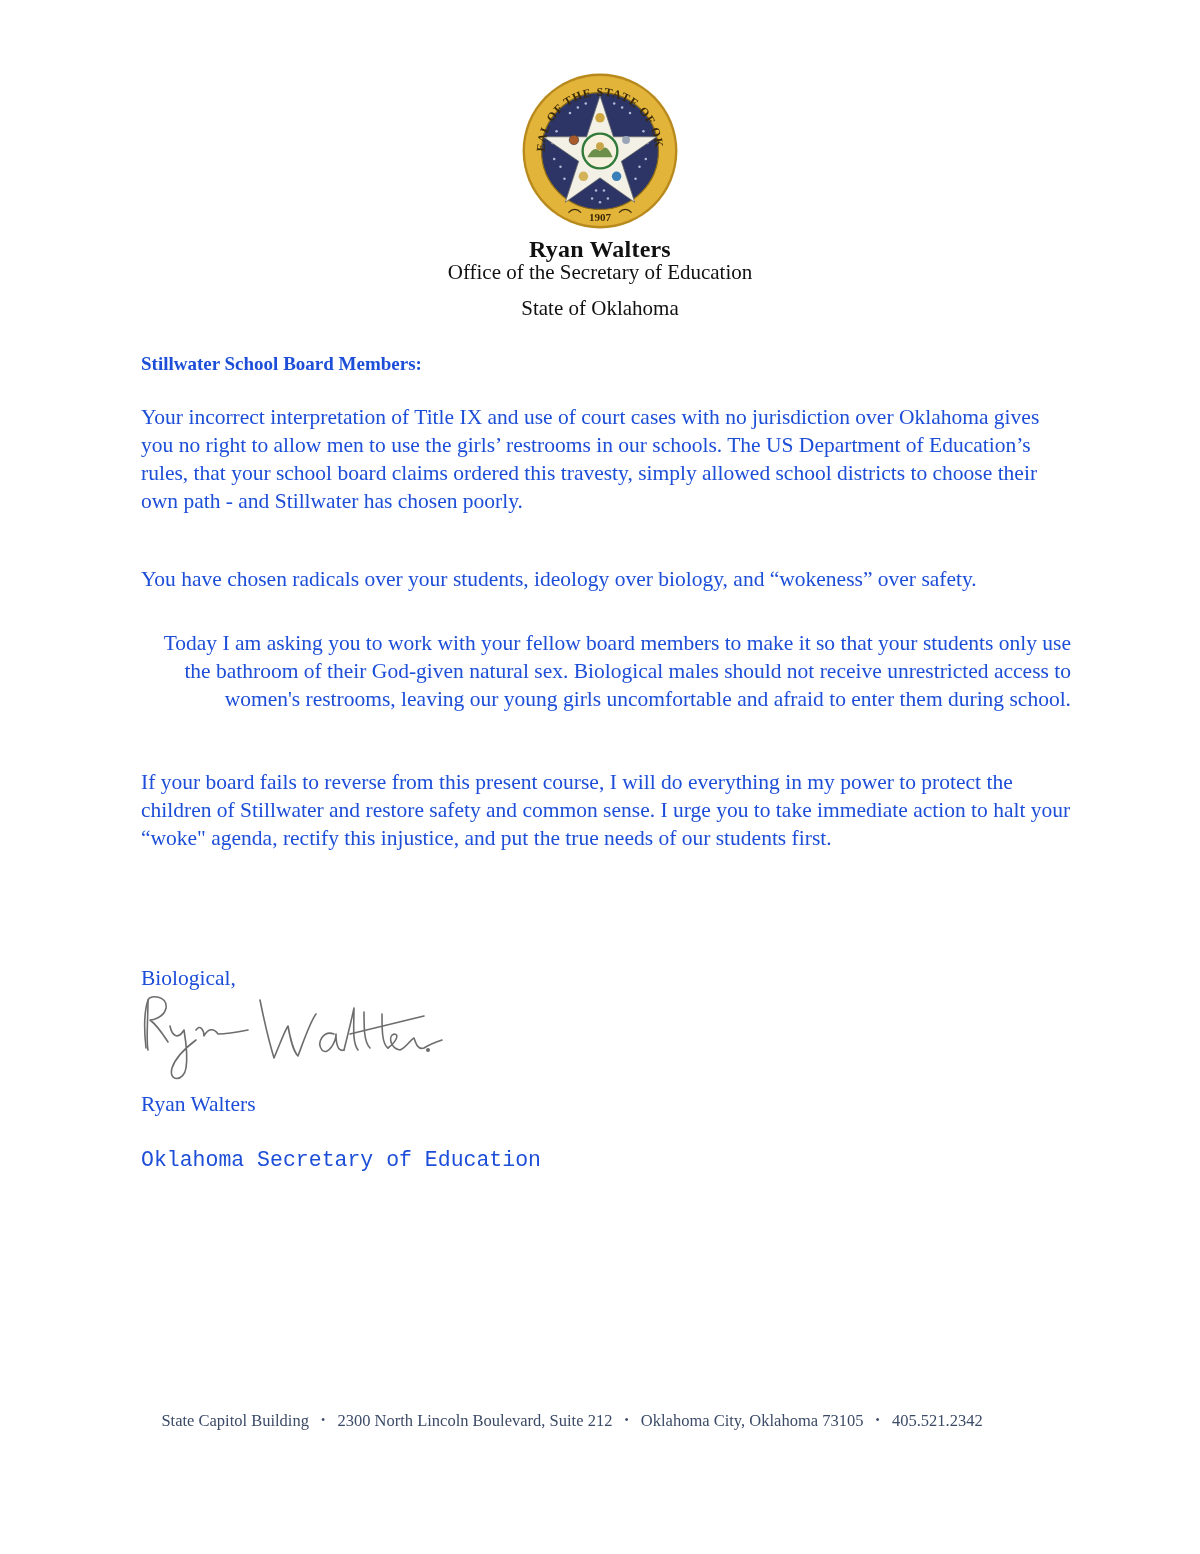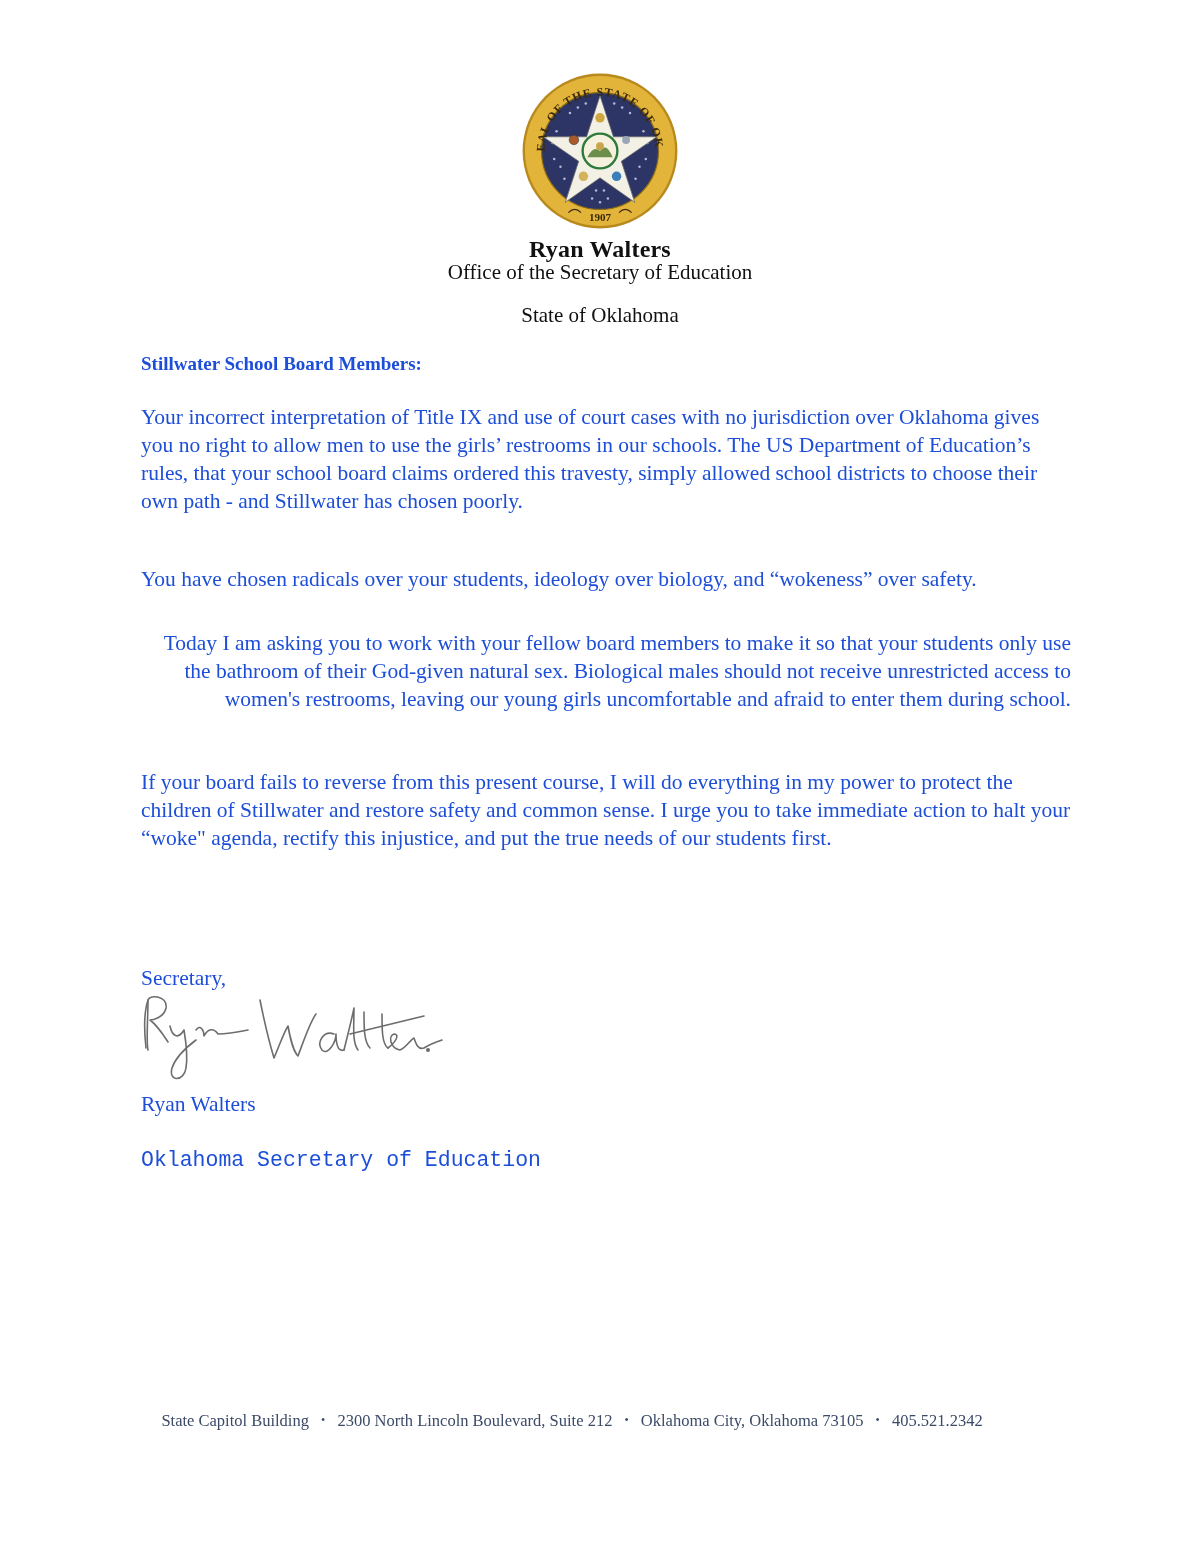--- a/index.html
+++ b/index.html
@@ -43,21 +43,20 @@
     }
     .lh-office {
       top: 260px;
       font-size: 21px;
       font-family: "Liberation Serif", "DejaVu Serif", serif;
     }
     .lh-state {
       top: 296px;
       font-size: 21px;
       font-family: "Liberation Serif", "DejaVu Serif", serif;
-      margin-top: 7px;
     }
     .body-text {
       position: absolute;
       left: 141px;
       width: 930px;
       font-family: "Liberation Serif", "DejaVu Serif", serif;
       font-size: 21.5px;
       line-height: 28px;
       color: #1d4ed8;
     }
@@ -159,21 +158,21 @@
   <div class="letterhead lh-name">Ryan Walters</div>
   <div class="letterhead lh-office">Office of the Secretary of Education</div>
   <div class="letterhead lh-state">State of Oklahoma</div>
 
   <div class="body-text salutation">Stillwater School Board Members:</div>
   <div class="body-text p1">Your incorrect interpretation of Title IX and use of court cases with no jurisdiction over Oklahoma gives you no right to allow men to use the girls’ restrooms in our schools. The US Department of Education’s rules, that your school board claims ordered this travesty, simply allowed school districts to choose their own path - and Stillwater has chosen poorly.</div>
   <div class="body-text p2">You have chosen radicals over your students, ideology over biology, and “wokeness” over safety.</div>
   <div class="body-text p3">Today I am asking you to work with your fellow board members to make it so that your students only use the bathroom of their God-given natural sex. Biological males should not receive unrestricted access to women's restrooms, leaving our young girls uncomfortable and afraid to enter them during school.</div>
   <div class="body-text p4">If your board fails to reverse from this present course, I will do everything in my power to protect the children of Stillwater and restore safety and common sense. I urge you to take immediate action to halt your “woke" agenda, rectify this injustice, and put the true needs of our students first.</div>
 
-  <div class="body-text closing">Secretary,</div>
+  <div class="body-text closing">Biological,</div>
 
   <svg class="signature" viewBox="0 0 310 95" xmlns="http://www.w3.org/2000/svg">
     <g fill="none" stroke="#6d6d6d" stroke-width="1.6" stroke-linecap="round" stroke-linejoin="round">
 
       <path d="M8 58 C 6 40, 6 22, 10 10 C 12 4, 30 6, 28 18 C 26 28, 14 30, 12 30 C 20 36, 26 46, 30 52"></path>
       <path d="M10 10 C 10 30, 8 50, 10 60"></path>
 
       <path d="M32 36 C 34 46, 40 50, 46 40 C 48 52, 50 66, 48 78 C 46 92, 30 92, 34 78 C 38 66, 50 56, 58 50"></path>
 
       <path d="M58 40 C 62 34, 66 40, 66 46 C 70 38, 76 38, 80 44 C 90 44, 100 42, 110 40"></path>

